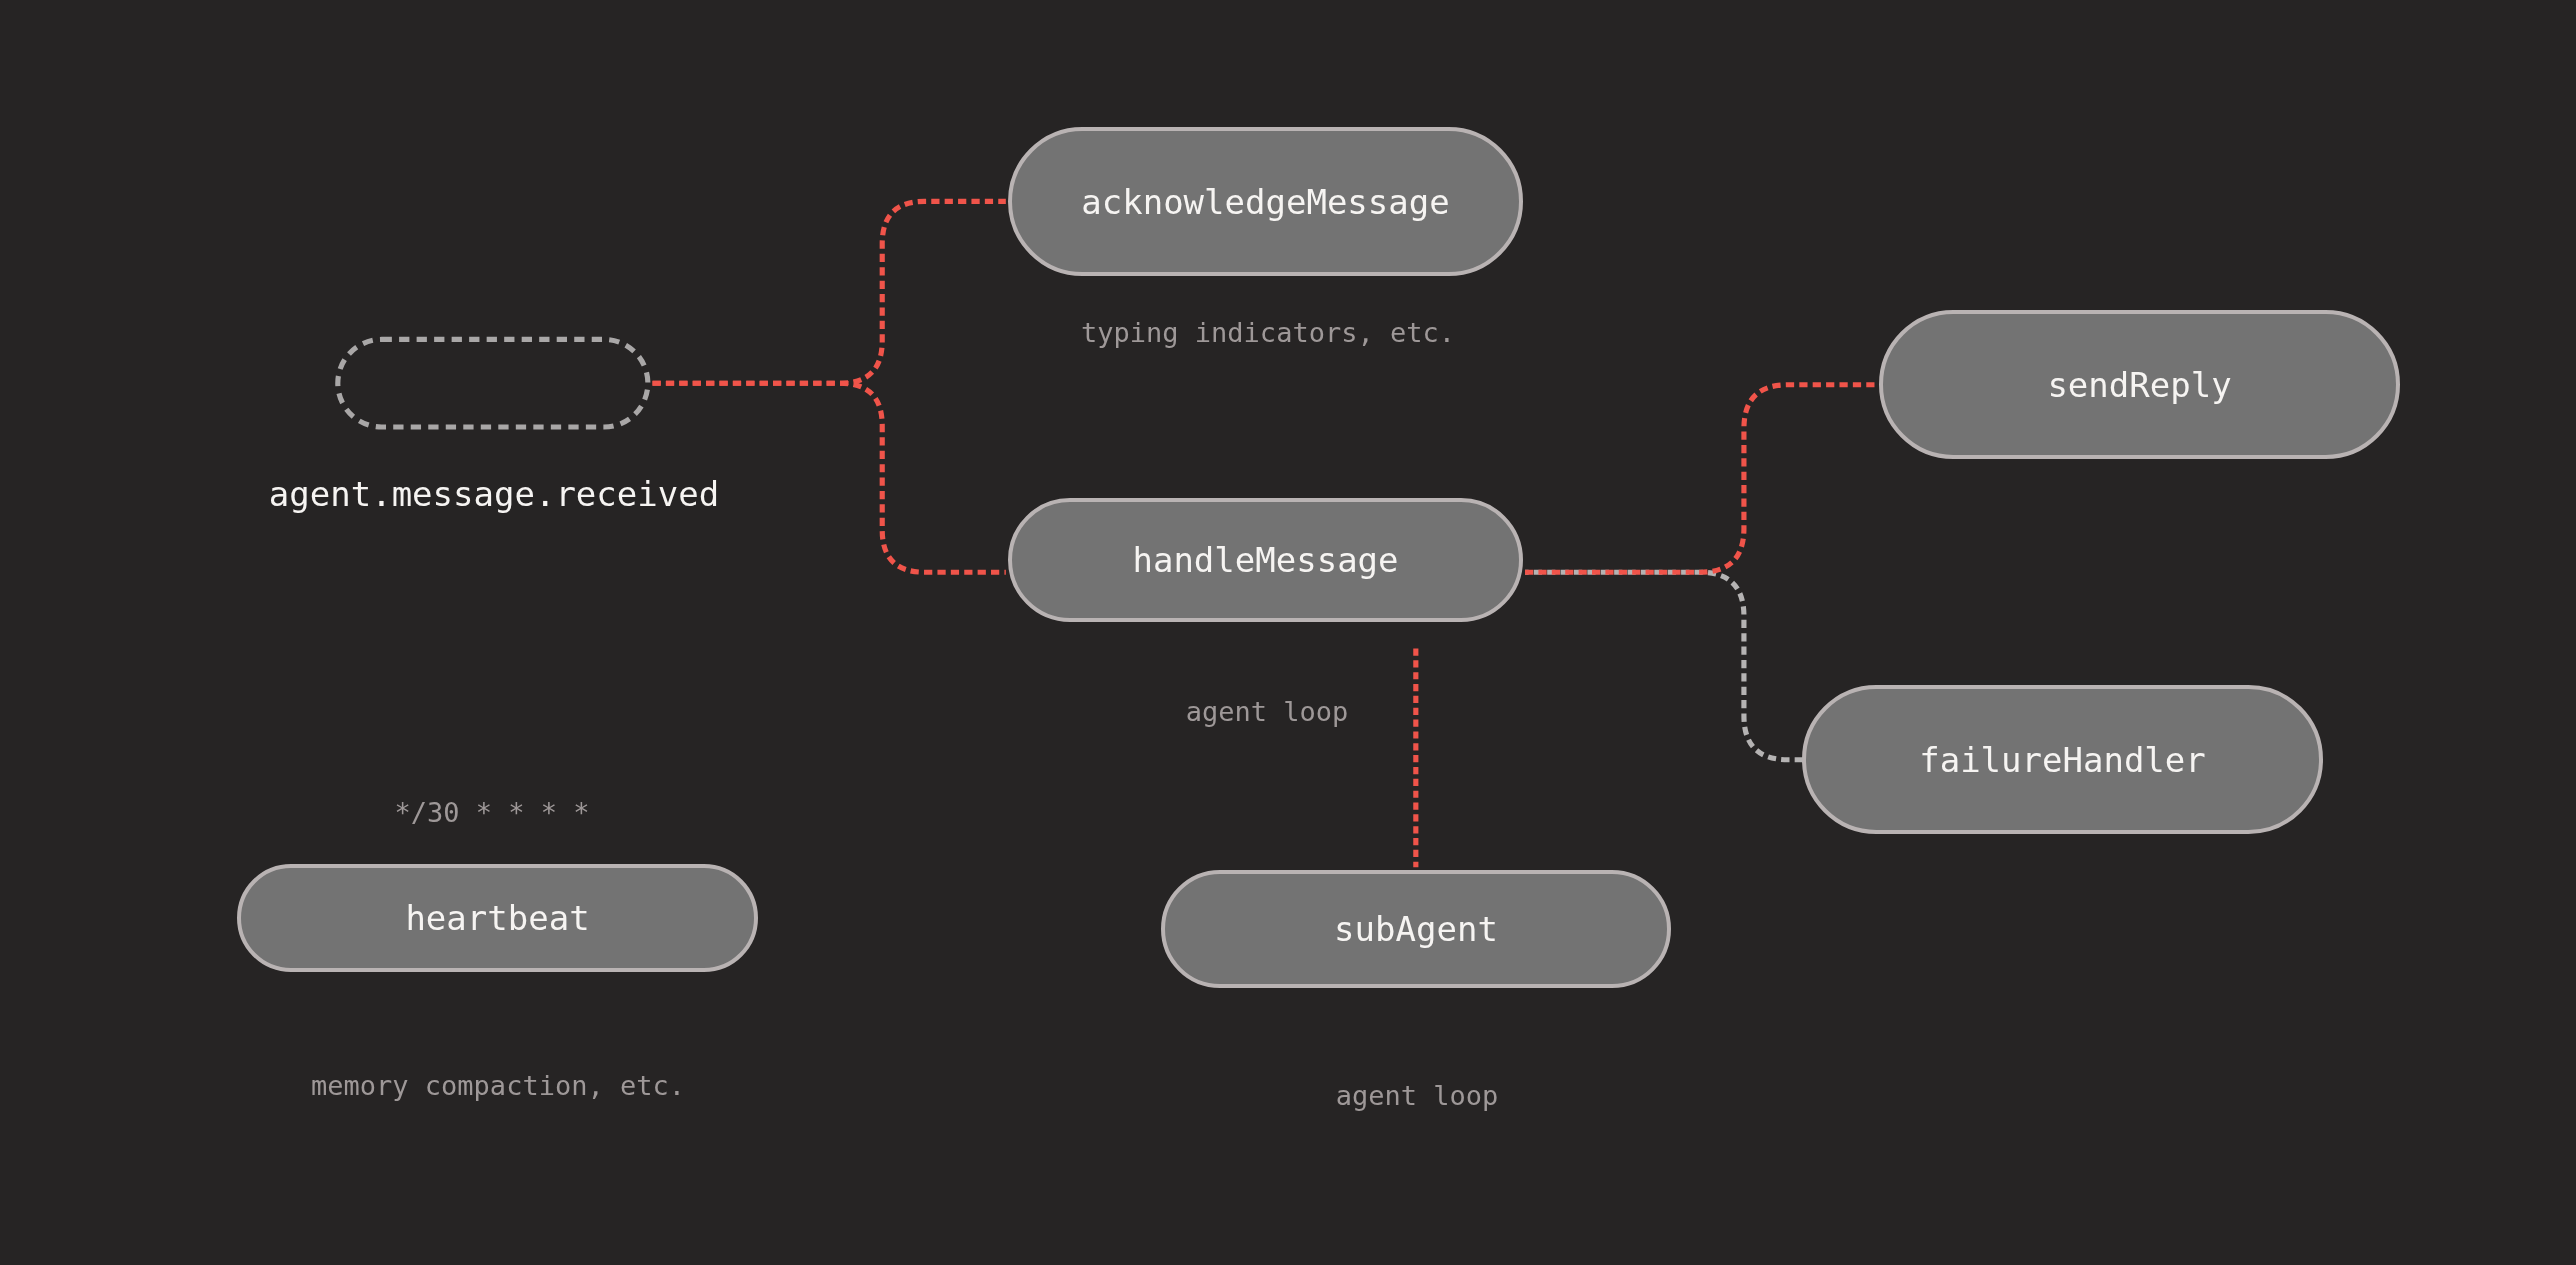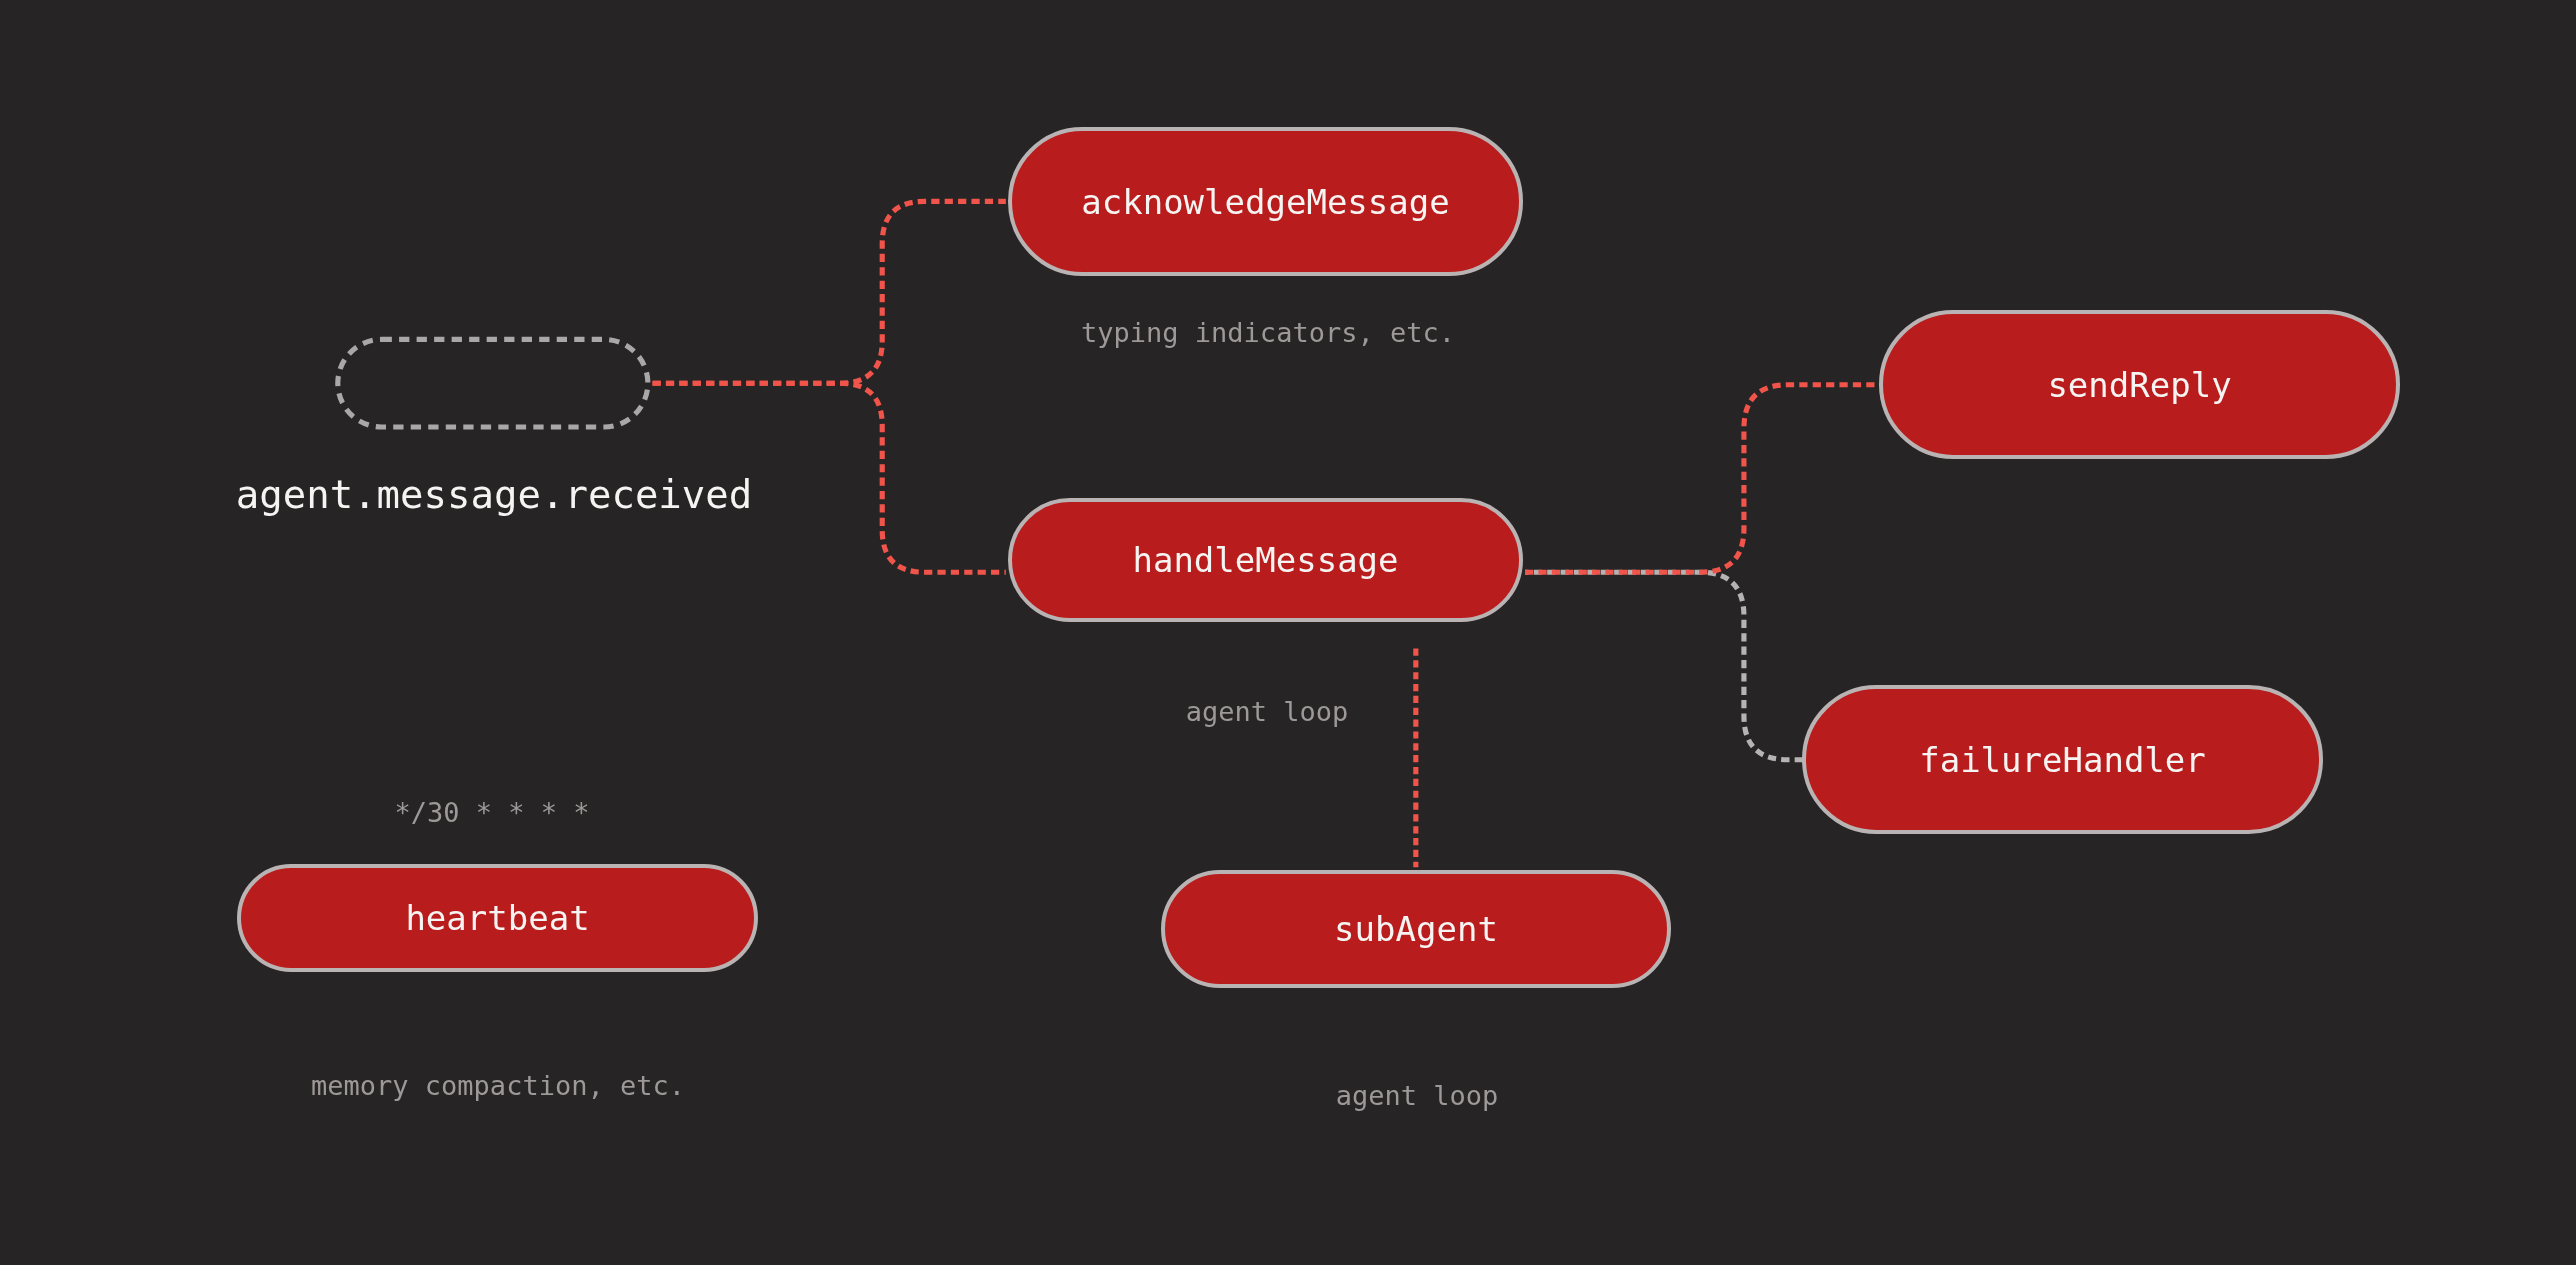--- a/index.html
+++ b/index.html
@@ -37,21 +37,21 @@
   .ghost-pill {
     fill: none;
     stroke-width: 10;
     stroke-dasharray: 20 14;
   }
   .node {
     position: absolute;
     box-sizing: border-box;
     border: 4.1px solid #b9b3b3;
     border-radius: 82px;
-    background: #b91c1c;
+    background: #737373;
     display: flex;
     align-items: center;
     justify-content: center;
     color: #f6f4f2;
     font-size: 34px;
     white-space: nowrap;
   }
   .node-acknowledge { left: 1008px; top: 127px;  width: 515px; height: 149px; }
   .node-handle      { left: 1008px; top: 498px;  width: 515px; height: 124px; }
   .node-sendreply   { left: 1879px; top: 310px;  width: 521px; height: 149px; }
@@ -60,21 +60,21 @@
   .node-subagent    { left: 1161px; top: 870px; width: 510px;  height: 118px; }
   .caption {
     position: absolute;
     transform: translate(-50%, -50%);
     color: #9e9898;
     font-size: 27px;
     white-space: nowrap;
   }
   .caption-trigger {
     color: #f6f4f2;
-    font-size: 39px;
+    font-size: 34px;
   }
   .cap-trigger   { left: 494px;  top: 494px;  }
   .cap-typing    { left: 1268px; top: 332px;  }
   .cap-agentloop1{ left: 1267px; top: 711px; }
   .cap-cron      { left: 492px;  top: 812px; }
   .cap-memory    { left: 498px;  top: 1085px; }
   .cap-agentloop2{ left: 1417px; top: 1095px; }
 </style>
 </head>
 <body>

